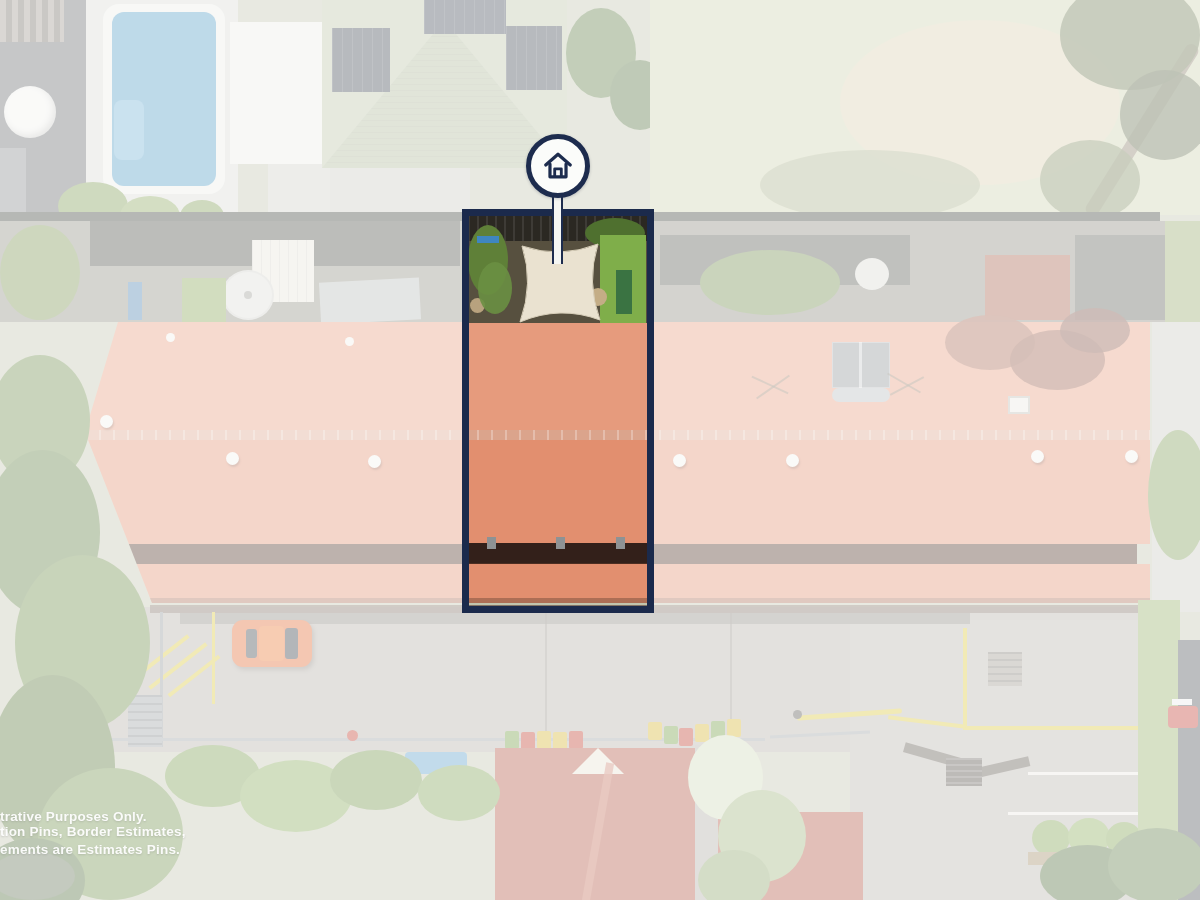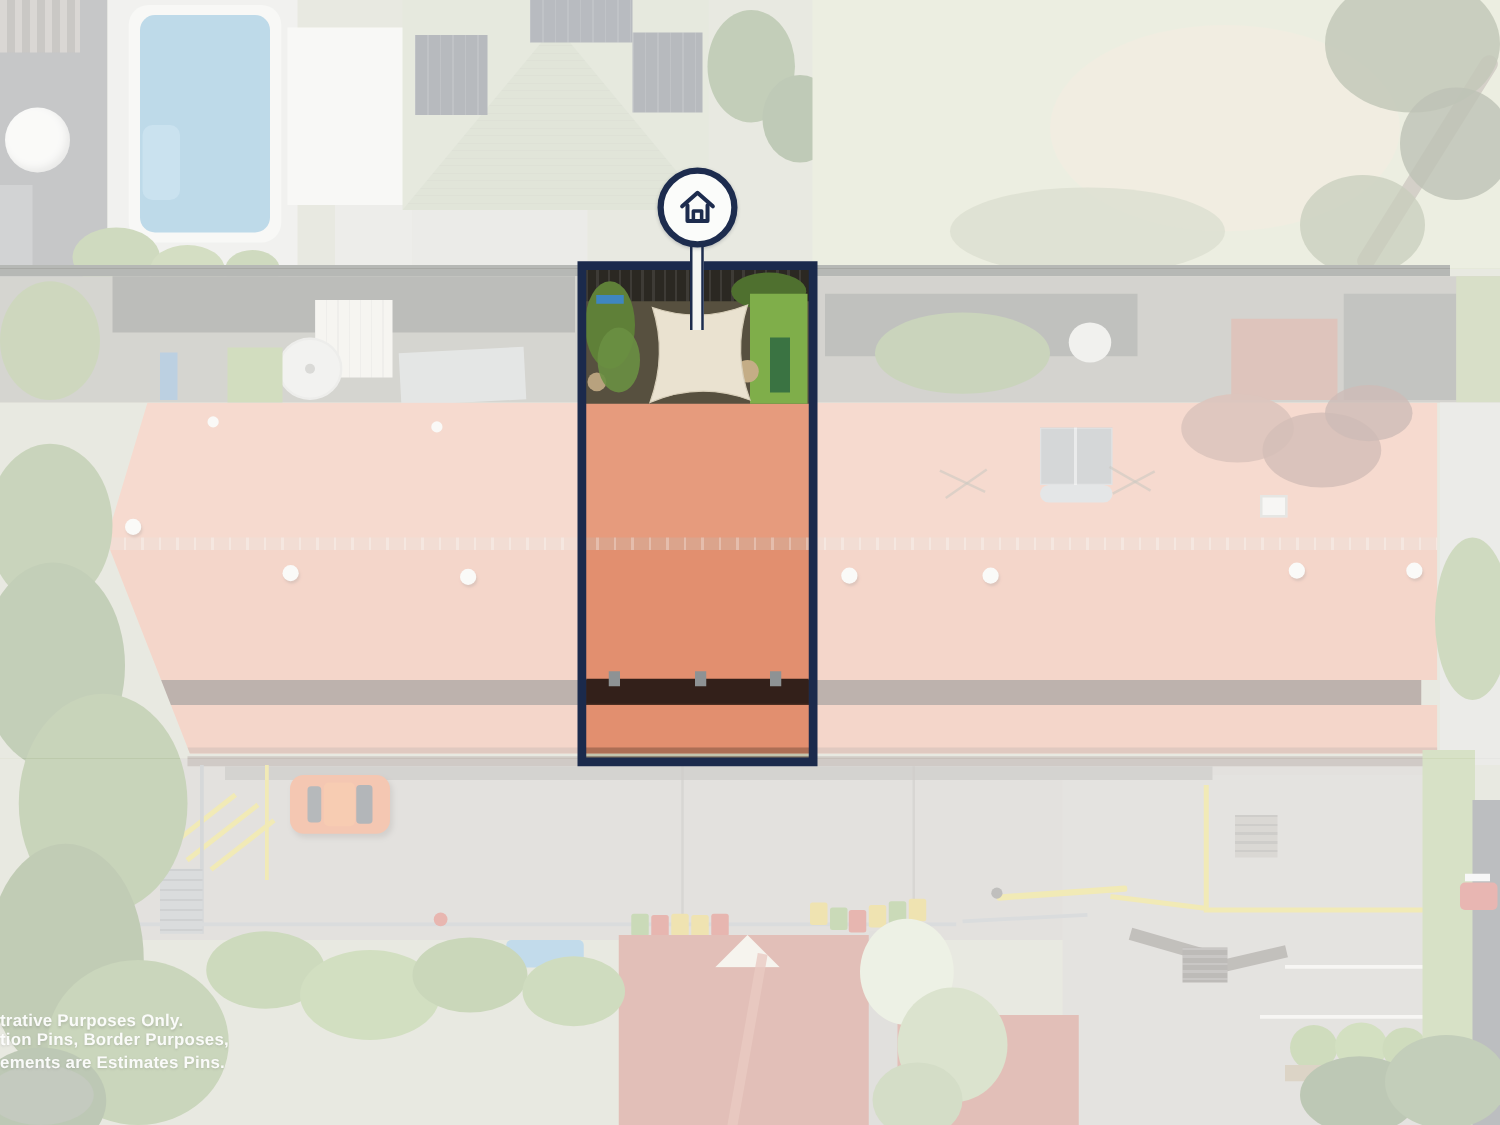--- a/index.html
+++ b/index.html
@@ -238,17 +238,17 @@
   <div id="lot-border"></div>
   <div id="pin-stem"></div>
   <div id="pin-circle">
     <svg width="34" height="34" viewBox="0 0 36 36">
       <path d="M5 17 L18 5.5 L31 17" fill="none" stroke="#1d2c4e" stroke-width="3.4" stroke-linecap="round" stroke-linejoin="round"></path>
       <path d="M9.5 16 L9.5 29.5 L26.5 29.5 L26.5 16" fill="none" stroke="#1d2c4e" stroke-width="3.4" stroke-linecap="round" stroke-linejoin="round"></path>
       <path d="M14.5 29.5 L14.5 21 L21.5 21 L21.5 29.5" fill="none" stroke="#1d2c4e" stroke-width="3" stroke-linejoin="round"></path>
     </svg>
   </div>
 
-  <div class="disc" style="top:824px;">tion Pins, Border Purposes,</div>
+  <div class="disc" style="top:824px;">tion Pins, Border Estimates,</div>
   <div class="disc" style="top:842px;">ements are Estimates Pins.</div>
   <div class="disc" style="top:809px;">trative Purposes Only.</div>
 
 </div>
 
 </body></html>

